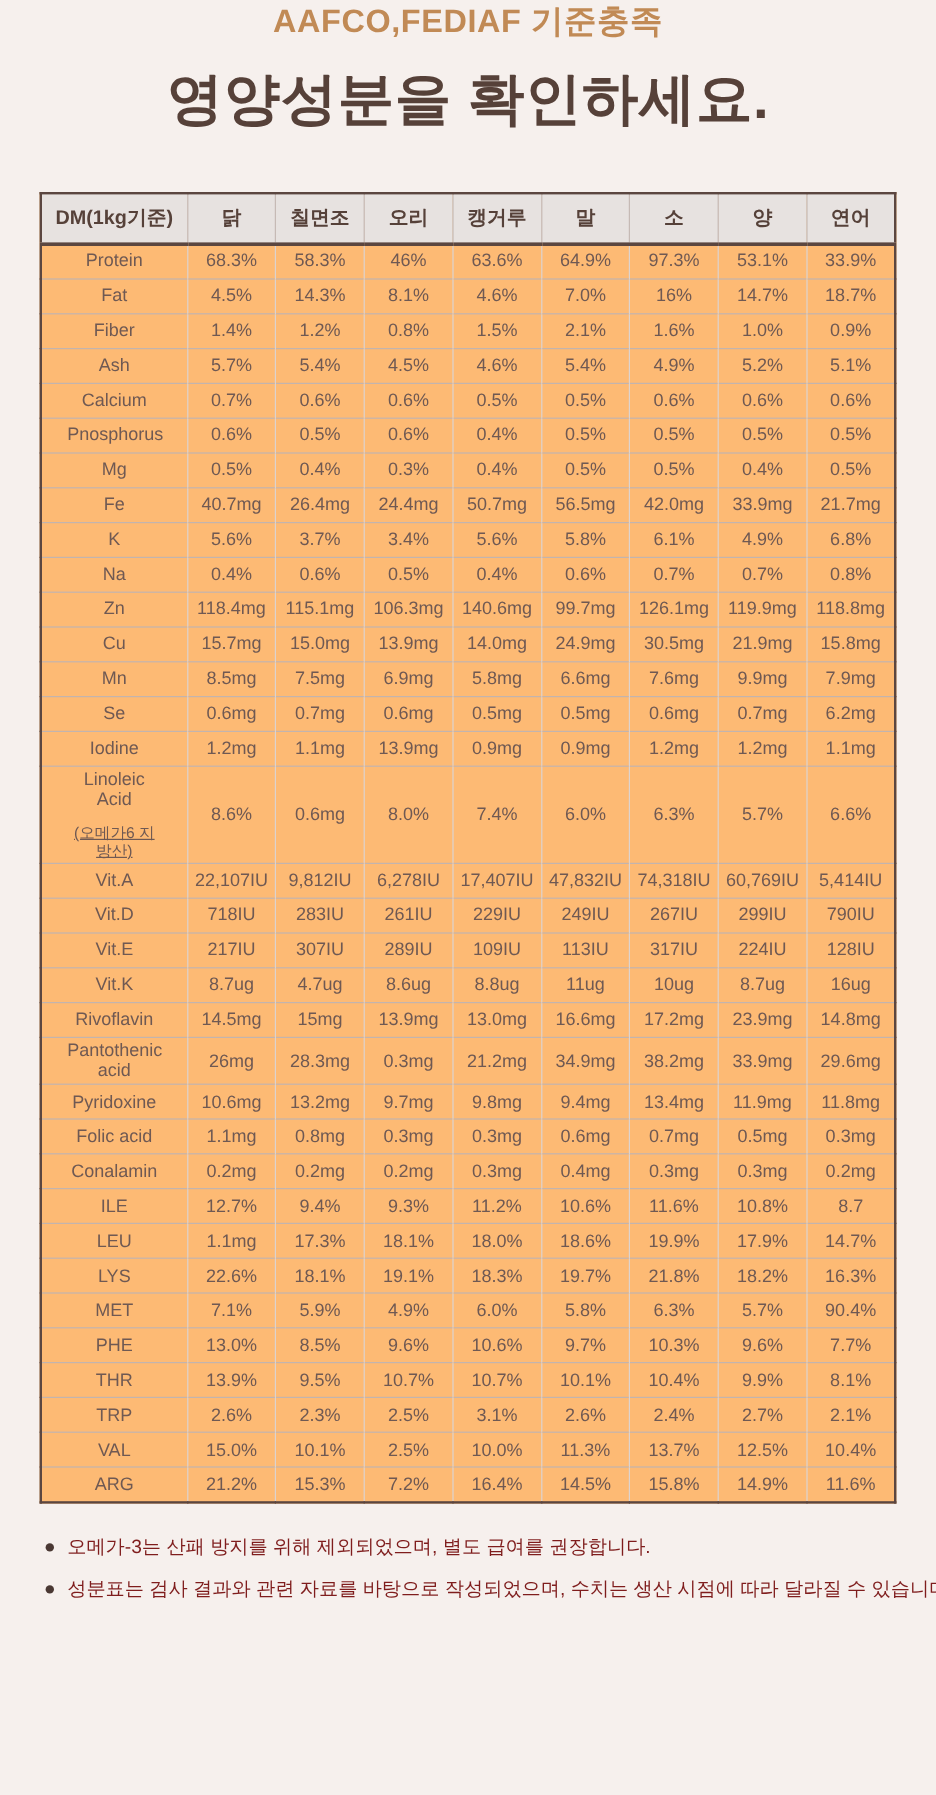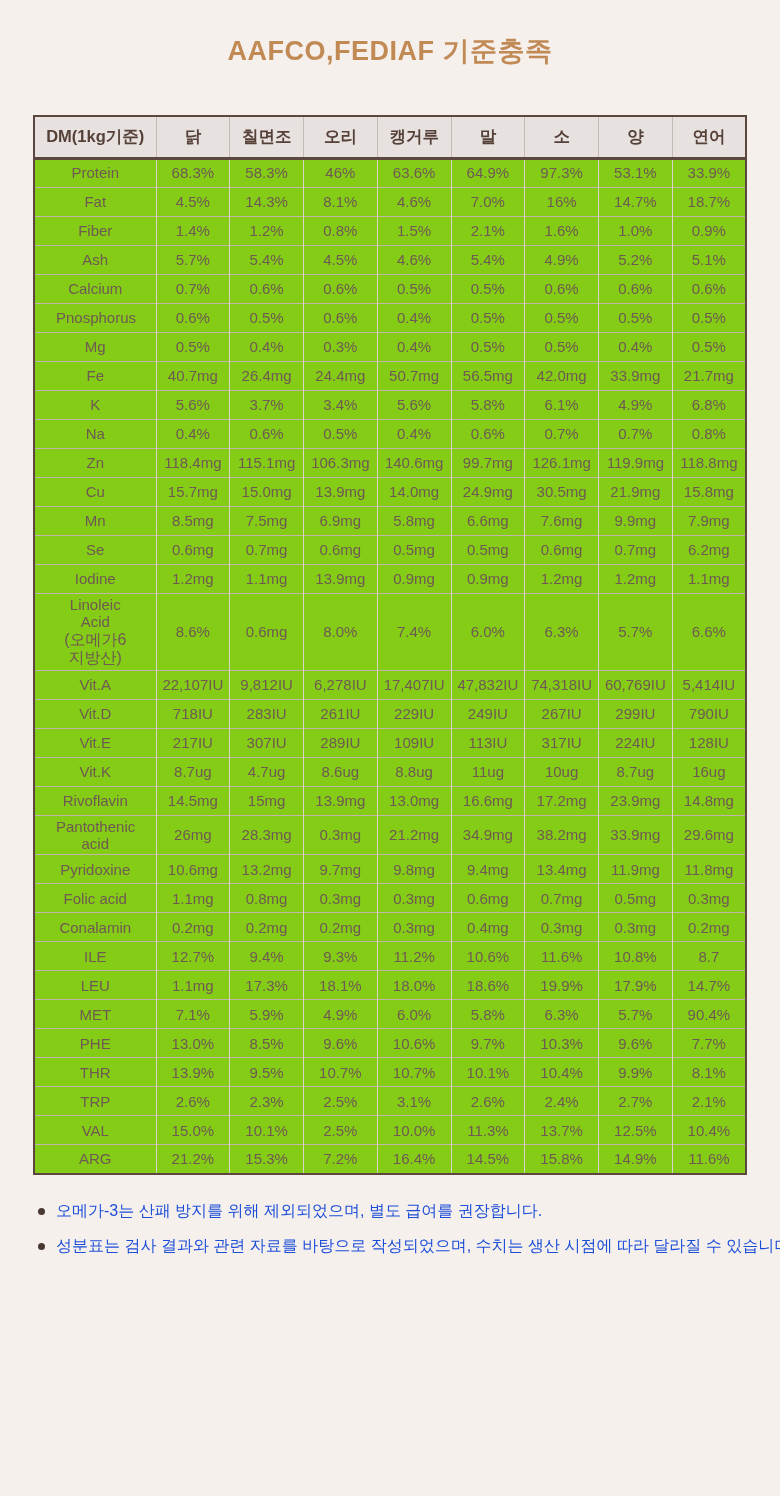--- a/index.html
+++ b/index.html
@@ -3,40 +3,40 @@
 <meta charset="utf-8">
 <style>
   * { box-sizing: border-box; }
   html, body {
     margin: 0; padding: 0;
     width: 780px; height: 1496px;
     background: #F6F0ED;
     font-family: "Liberation Sans", "DejaVu Sans", sans-serif;
     overflow: hidden;
   }
-  .header { text-align: center; padding-top: 33px; }
+  .header { text-align: center; }
   .subtitle {
     color: #C18A55;
     font-size: 27px;
     font-weight: 700;
     letter-spacing: 0.5px;
   }
   .title {
     color: #564139;
     font-size: 47px;
     font-weight: 800;
     margin-top: 15px;
     letter-spacing: 0.5px;
   }
   .table-wrap { margin: 46px 33px 0 33px; }
   table {
     width: 100%;
     border-collapse: collapse;
     table-layout: fixed;
-    background: #84cc16;
+    background: #fdba74;
     border: 2px solid #5B4640;
   }
   col.label-col { width: 122px; }
   thead th {
     background: #E7E2E0;
     color: #564139;
     font-weight: 700;
     font-size: 16.5px;
     height: 42px;
     border-bottom: 3px solid #5B4640;
@@ -48,43 +48,44 @@
     color: #6F5953;
     font-size: 15px;
     text-align: center;
     height: 29px;
     line-height: 1.15;
     border-top: 1px solid #C2B4AE;
     border-right: 1px solid #DCD3CF;
     padding: 2px 2px;
   }
   tbody td.rowlabel { padding: 2px 21px; }
-  tbody td .sub { display: block; font-size: 16px; margin-top: 1px; }
+  tbody td .sub { display: block; font-size: 13px; margin-top: 12px; text-decoration: underline; }
   .notes { margin: 26px 0 0 38px; }
   .note {
     display: flex;
     align-items: center;
     gap: 11px;
-    color: #1d4ed8;
+    color: #7f1d1d;
     font-size: 16px;
     margin-bottom: 14px;
     white-space: nowrap;
   }
   .bullet {
     width: 7px; height: 7px;
     border-radius: 50%;
     background: #4A3833;
     flex: none;
   }
 </style>
 </head>
 <body>
 
 <div class="header">
   <div class="subtitle">AAFCO,FEDIAF 기준충족</div>
+  <div class="title">영양성분을 확인하세요.</div>
 </div>
 
 <div class="table-wrap">
   <table>
     <colgroup>
       <col class="label-col">
       <col span="8">
     </colgroup>
     <thead>
       <tr>
@@ -391,20 +392,31 @@
           <td>1.1mg</td>
           <td>17.3%</td>
           <td>18.1%</td>
           <td>18.0%</td>
           <td>18.6%</td>
           <td>19.9%</td>
           <td>17.9%</td>
           <td>14.7%</td>
         </tr>
         <tr>
+          <td class="rowlabel">LYS</td>
+          <td>22.6%</td>
+          <td>18.1%</td>
+          <td>19.1%</td>
+          <td>18.3%</td>
+          <td>19.7%</td>
+          <td>21.8%</td>
+          <td>18.2%</td>
+          <td>16.3%</td>
+        </tr>
+        <tr>
           <td class="rowlabel">MET</td>
           <td>7.1%</td>
           <td>5.9%</td>
           <td>4.9%</td>
           <td>6.0%</td>
           <td>5.8%</td>
           <td>6.3%</td>
           <td>5.7%</td>
           <td>90.4%</td>
         </tr>

